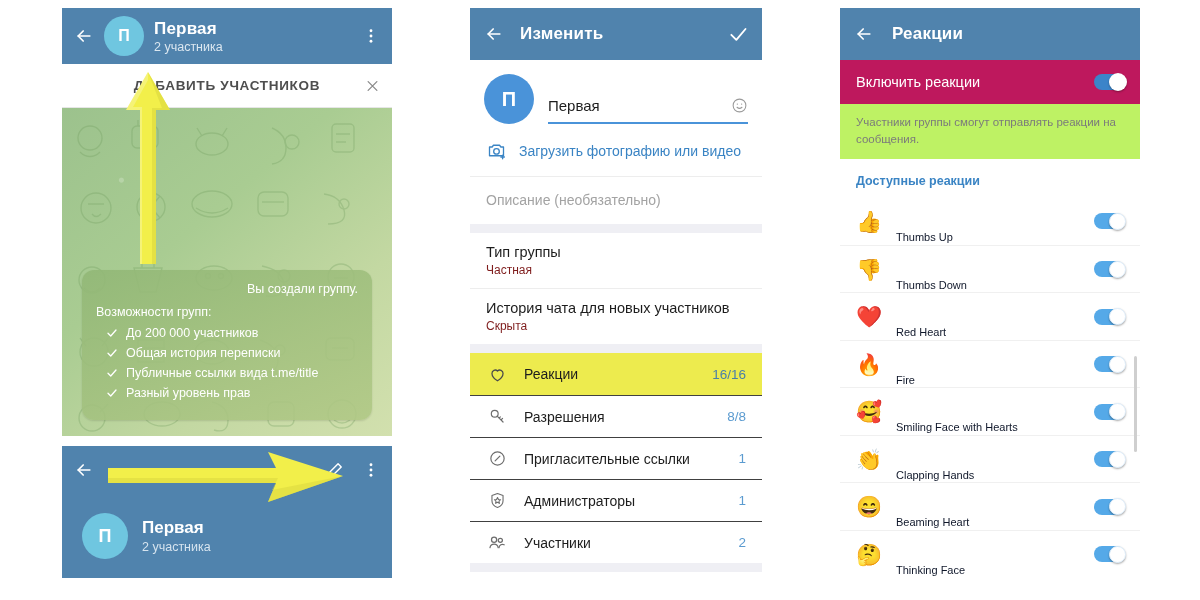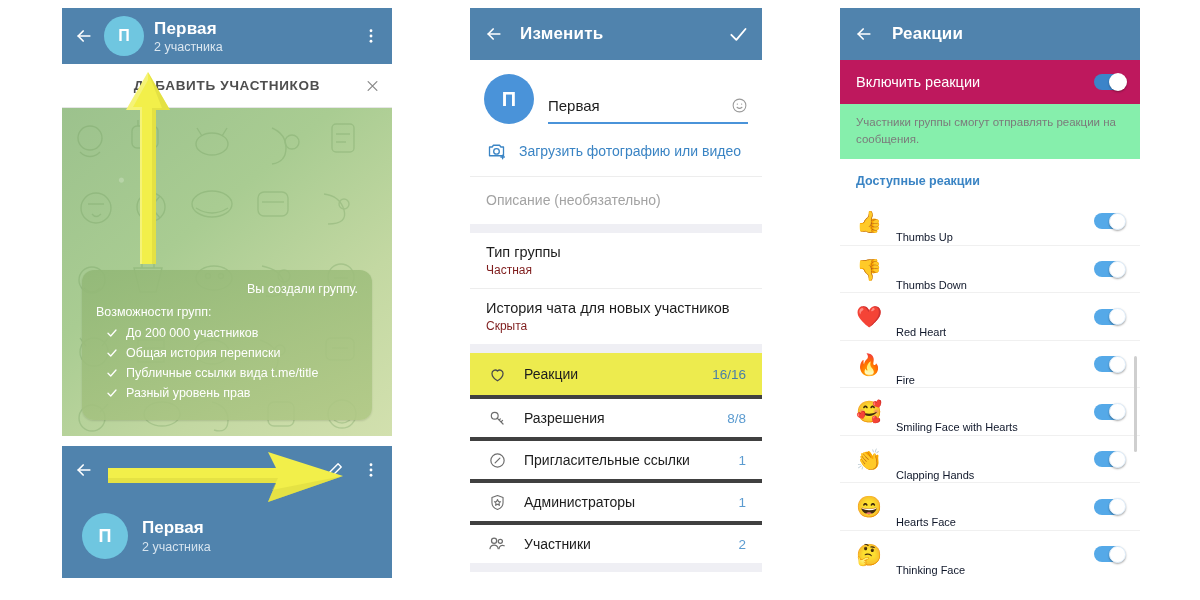--- a/index.html
+++ b/index.html
@@ -106,40 +106,40 @@
 
   .twoline { padding:11px 16px 11px; background:#fff; }
   .twoline + .twoline { border-top:1px solid #ededed; }
   .twoline .t1 { font-size:14.5px; color:#1d1d1d; }
   .twoline .t2 { font-size:12px; color:#7f1d1d; margin-top:3px; }
 
   .navrow {
     display:flex; align-items:center; gap:16px;
     padding:0 16px; height:42px; background:#fff;
   }
-  .navrow + .navrow { border-top:4px solid #404040; }
+  .navrow + .navrow { border-top:1px solid #404040; }
   .navrow.hl { background:#edeb4e; border-top:none; }
   .navrow .nlabel { font-size:14px; color:#1d1d1d; flex:1; }
   .navrow .ncount { font-size:13.5px; color:#5b9bd0; }
   .navrow.hl .ncount { color:#4b7fa8; }
   .navicon { width:22px; flex:none; display:flex; align-items:center; justify-content:center; color:#636363; }
 
   .dangerrow { background:#fff; padding:14px 16px; }
 
   
   #p3 { left:840px; top:8px; width:300px; height:570px; background:#fff; }
   #p3 .appbar { height:52px; padding:0 14px; gap:18px; }
 
   .toggrow {
     background:#be185d; height:44px;
     display:flex; align-items:center; padding:0 16px;
   }
   .toggrow .tl { color:#fff; font-size:14.5px; flex:1; }
 
-  .hintbox { background:#86efac; padding:10px 16px 12px; }
+  .hintbox { background:#bef264; padding:10px 16px 12px; }
   .hintbox .ht { color:#7b7b7b; font-size:11.5px; line-height:1.45; }
 
   .secthead { background:#fff; padding:12px 16px 8px; }
   .secthead .sh { color:#3a84c4; font-size:12.5px; font-weight:bold; }
 
   .rxrow {
     display:flex; align-items:center; gap:0;
     height:47.5px; padding:0 16px; background:#fff;
   }
   .rxrow + .rxrow { border-top:1px solid #f0f0f0; }
@@ -538,21 +538,21 @@
       </div>
       <div class="rxrow">
         <span class="rxemoji">👏</span>
         <span class="rxlabel">Clapping Hands</span>
         <span class="sw blue">
             <span class="knob"></span>
           </span>
       </div>
       <div class="rxrow">
         <span class="rxemoji">😄</span>
-        <span class="rxlabel">Hearts Face</span>
+        <span class="rxlabel">Beaming Heart</span>
         <span class="sw blue">
             <span class="knob"></span>
           </span>
       </div>
       <div class="rxrow">
         <span class="rxemoji">🤔</span>
         <span class="rxlabel">Thinking Face</span>
         <span class="sw blue">
             <span class="knob"></span>
           </span>

